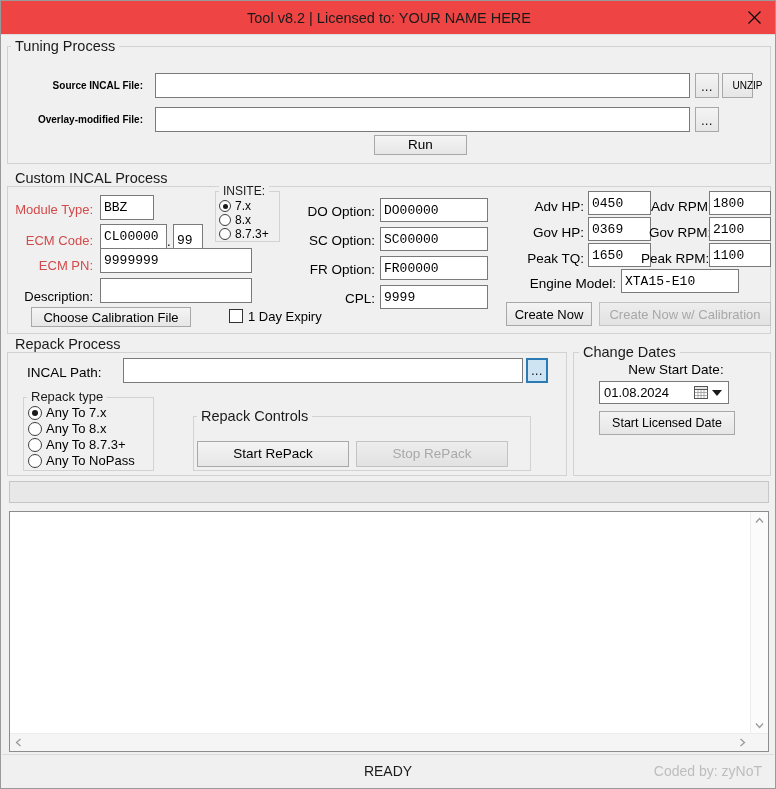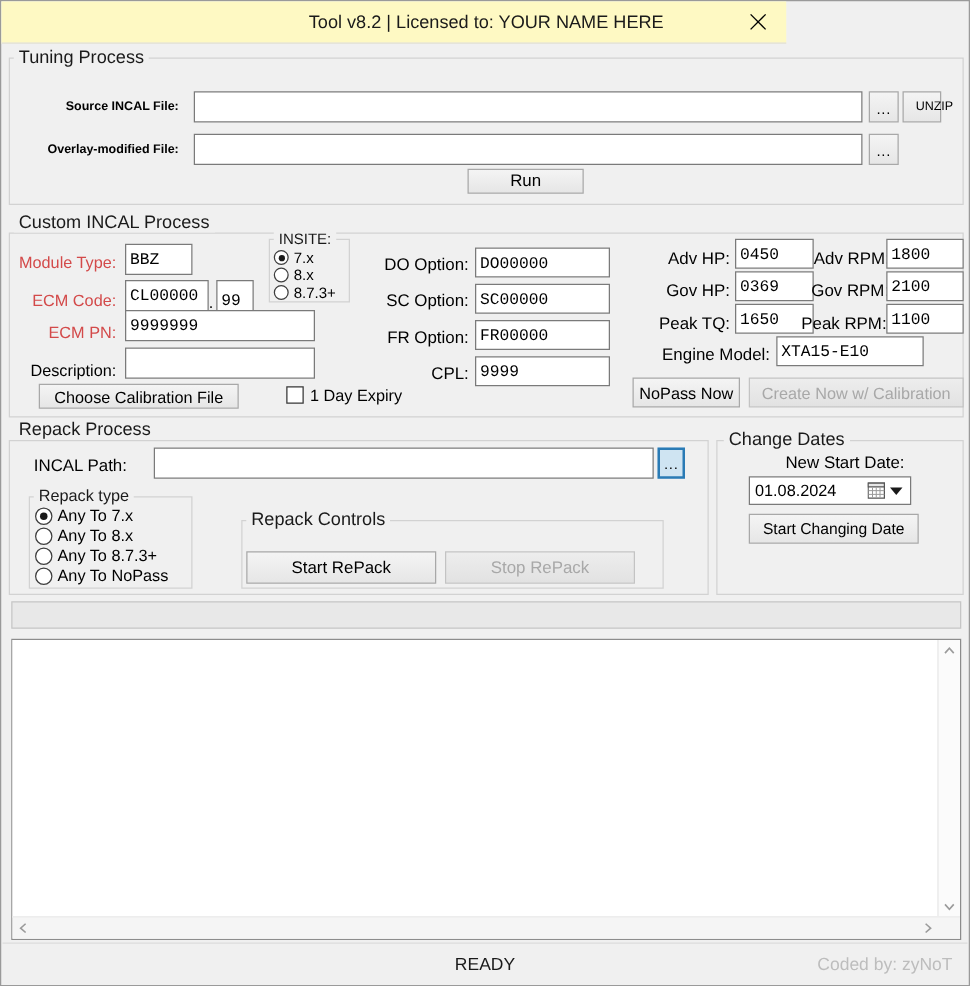--- a/index.html
+++ b/index.html
@@ -18,22 +18,22 @@
     height: 789px;
     box-sizing: border-box;
     background: #f0f0f0;
     border: 1px solid #9a9a9a;
     overflow: hidden;
   }
   
   .titlebar {
     position: absolute;
     left: 0; top: 0;
-    width: 628px; height: 34px;
-    background: #fef9c3;
+    width: 776px; height: 34px;
+    background: #ef4444;
     border-bottom: 1px solid #dedede;
     box-sizing: border-box;
   }
   .titlebar-text {
     position: absolute;
     left: 0; top: 0;
     width: 776px; height: 34px;
     line-height: 34px;
     text-align: center;
     font-size: 14.5px;
@@ -376,21 +376,21 @@
   <input class="tb big" type="text" style="left: 708px; top: 216px; width: 62px; height: 24px;" value="2100">
 
   <div class="lbl r big" style="left:505px; top:250px; width:78px;">Peak TQ:</div>
   <input class="tb big" type="text" style="left: 587px; top: 242px; width: 63px; height: 24px;" value="1650">
   <div class="lbl r big" style="left:640px; top:250px; width:66px;">Peak RPM:</div>
   <input class="tb big" type="text" style="left: 708px; top: 242px; width: 62px; height: 24px;" value="1100">
 
   <div class="lbl r big" style="left:505px; top:275px; width:110px;">Engine Model:</div>
   <input class="tb big" type="text" style="left: 620px; top: 268px; width: 118px; height: 24px;" value="XTA15-E10">
 
-  <button class="btn" style="left:505px; top:301px; width:86px; height:24px; font-size:13px;">NoPass Now</button>
+  <button class="btn" style="left:505px; top:301px; width:86px; height:24px; font-size:13px;">Create Now</button>
   <button class="btn disabled" style="left:598px; top:301px; width:172px; height:24px; font-size:13px;">Create Now w/ Calibration</button>
 
   <div class="group" style="left:6px; top:351px; width:560px; height:124px;"></div>
   <div class="group-title" style="left:10px; top:335px;">Repack Process</div>
 
   <div class="lbl big" style="left:26px; top:364px;">INCAL Path:</div>
   <input class="tb big" type="text" style="left: 122px; top: 357px; width: 400px; height: 25px;" value="">
   <button class="btn dots focus-blue" style="left:525px; top:357px; width:22px; height:25px;">...</button>
 
   <div class="group" style="left:22px; top:396px; width:131px; height:74px;"></div>
@@ -429,21 +429,21 @@
         <rect x="0.5" y="1.5" width="13" height="3" fill="#e6e6e6" stroke="#555" stroke-width="1"></rect>
         <line x1="4" y1="5" x2="4" y2="13" stroke="#9a9a9a" stroke-width="0.8"></line>
         <line x1="7" y1="5" x2="7" y2="13" stroke="#9a9a9a" stroke-width="0.8"></line>
         <line x1="10" y1="5" x2="10" y2="13" stroke="#9a9a9a" stroke-width="0.8"></line>
         <line x1="1" y1="7.5" x2="13.5" y2="7.5" stroke="#9a9a9a" stroke-width="0.8"></line>
         <line x1="1" y1="10.5" x2="13.5" y2="10.5" stroke="#9a9a9a" stroke-width="0.8"></line>
       </svg>
     </span>
     <span class="drop-arrow"></span>
   </div>
-  <button class="btn" style="left:598px; top:410px; width:136px; height:24px; font-size:12.5px;">Start Changing Date</button>
+  <button class="btn" style="left:598px; top:410px; width:136px; height:24px; font-size:12.5px;">Start Licensed Date</button>
 
   <div class="progress" style="left:8px; top:480px; width:760px; height:22px;"></div>
 
   <div class="logbox" style="left:8px; top:510px; width:760px; height:241px;">
     <div class="log-inner"></div>
     <div class="vscroll">
       <div class="sb-arrow" style="left:0; top:0; width:17px; height:17px;">
         <svg width="9" height="7" viewBox="0 0 9 7">
           <polyline points="1,5.5 4.5,1.5 8,5.5" fill="none" stroke="#9b9b9b" stroke-width="1.3"></polyline>
         </svg>

